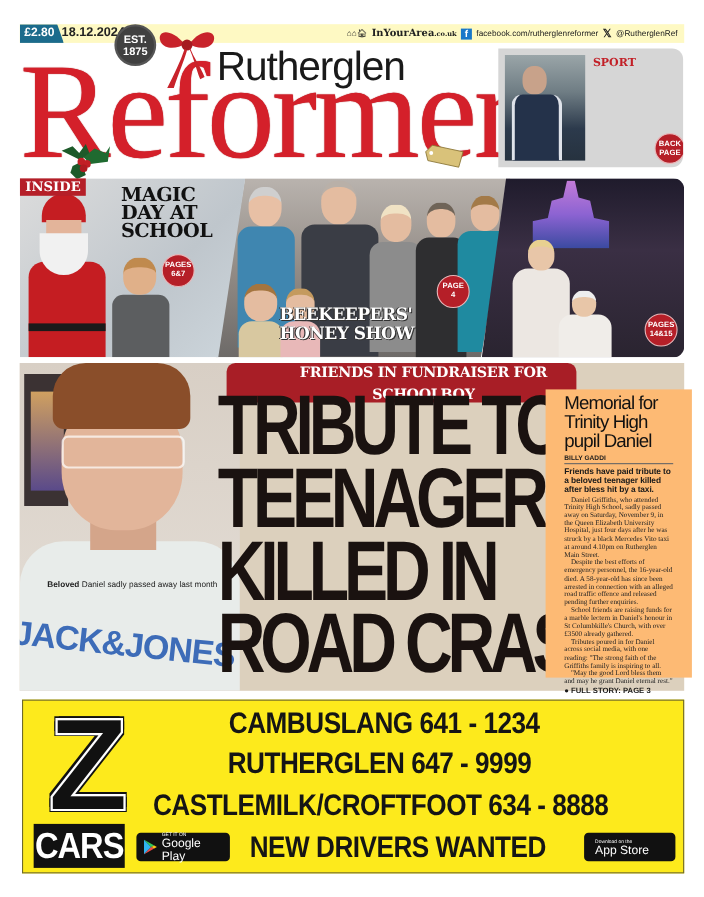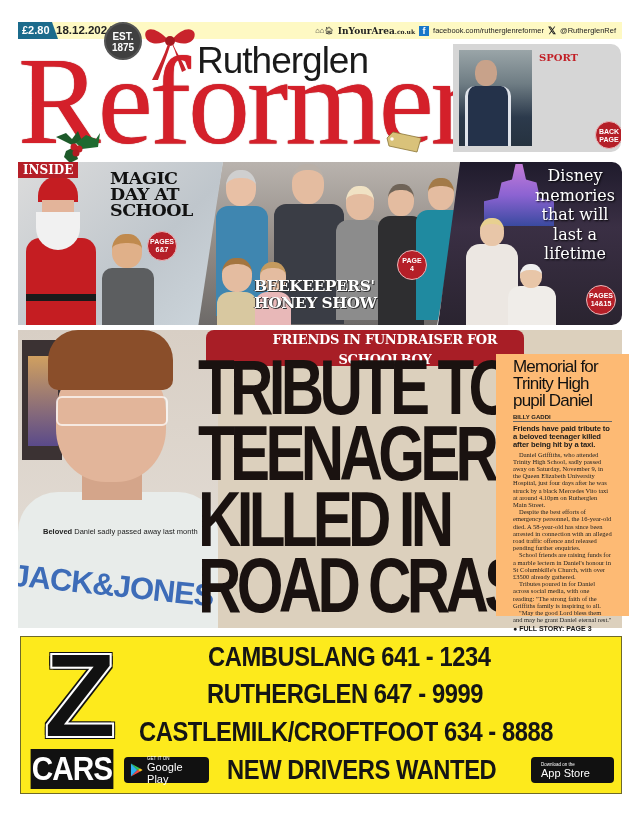--- a/index.html
+++ b/index.html
@@ -325,27 +325,20 @@
   <div class="panel p3">
     <div class="castle"></div>
     <div class="woman">
         <div class="b"></div>
         <div class="h"></div>
       </div>
     <div class="girl">
         <div class="b"></div>
         <div class="h"></div>
       </div>
-    <div class="disney-head">
-      <div>Disney</div>
-      <div>memories</div>
-      <div>that will</div>
-      <div>last a</div>
-      <div>lifetime</div>
-    </div>
     <div class="badge b3">
       <div>PAGES</div>
       <div>14&amp;15</div>
     </div>
   </div>
 
   <div class="inside-tag">INSIDE</div>
 </div>
 
 <div class="main">
@@ -368,21 +361,21 @@
   <div class="headline">
     <div>TRIBUTE TO</div>
     <div>TEENAGER</div>
     <div>KILLED IN</div>
     <div>ROAD CRASH</div>
   </div>
 
   <div class="side">
     <div class="side-head">Memorial for Trinity High pupil Daniel</div>
     <div class="byline">BILLY GADDI</div>
-    <div class="standfirst">Friends have paid tribute to a beloved teenager killed after being hit by a taxi.</div>
+    <div class="standfirst">Friends have paid tribute to a beloved teenager killed after bless hit by a taxi.</div>
     <div class="body-text">
       <p>Daniel Griffiths, who attended Trinity High School, sadly passed away on Saturday, November 9, in the Queen Elizabeth University Hospital, just four days after he was struck by a black Mercedes Vito taxi at around 4.10pm on Rutherglen Main Street.</p>
       <p>Despite the best efforts of emergency personnel, the 16-year-old died. A 58-year-old has since been arrested in connection with an alleged road traffic offence and released pending further enquiries.</p>
       <p>School friends are raising funds for a marble lectern in Daniel's honour in St Columbkille's Church, with over £3500 already gathered.</p>
       <p>Tributes poured in for Daniel across social media, with one reading: "The strong faith of the Griffiths family is inspiring to all.</p>
       <p>"May the good Lord bless them and may he grant Daniel eternal rest."</p>
     </div>
     <div class="full-story">● <span>FULL STORY: PAGE 3</span></div>
   </div>
 </div>

